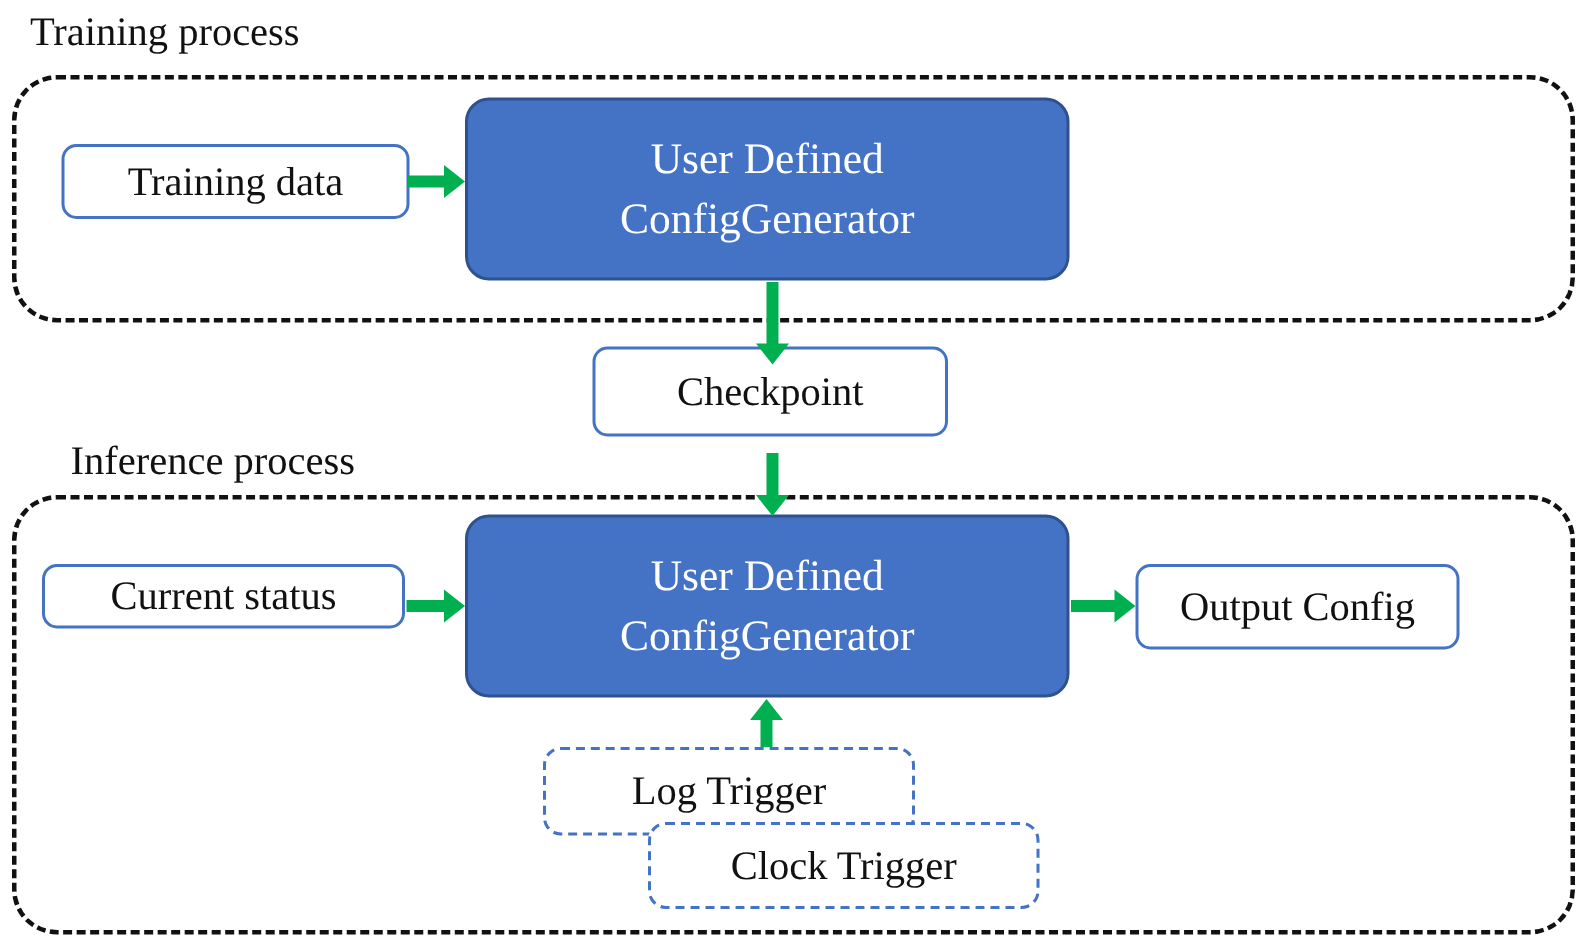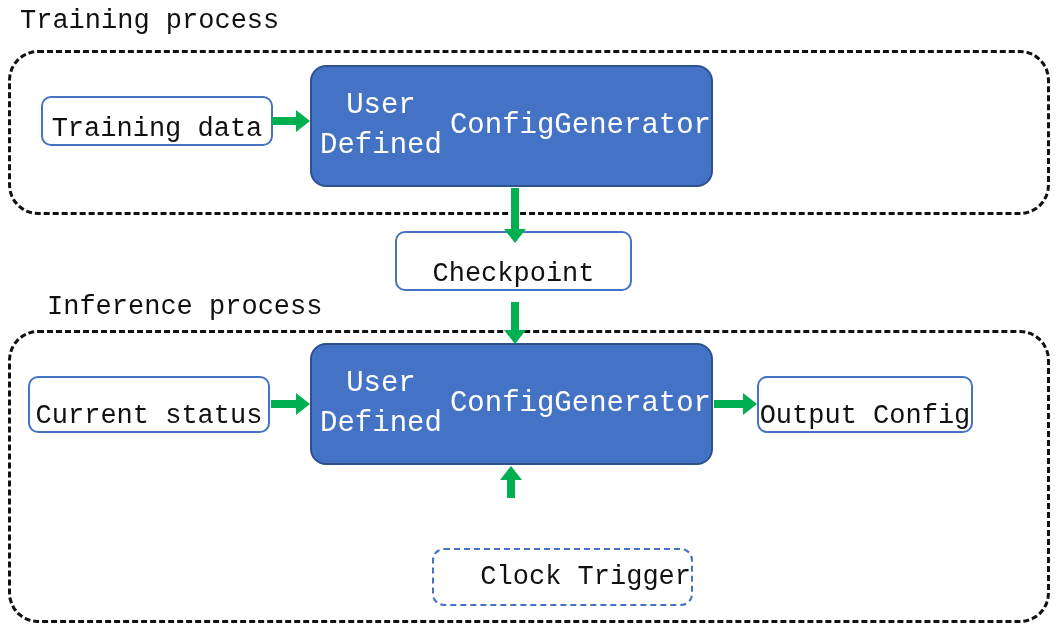--- a/index.html
+++ b/index.html
@@ -3,21 +3,21 @@
 <meta charset="utf-8">
 <style>
   * { box-sizing: border-box; margin: 0; padding: 0; }
   body { background: #ffffff; }
   .canvas {
     position: relative;
     width: 1057px;
     height: 631px;
     background: #ffffff;
     overflow: hidden;
-    font-family: Liberation Mono, monospace;
+    font-family: Liberation Serif, serif;
     color: var(--text-dark, #111);
   }
   .section-title {
     position: absolute;
     font-size: 27px;
     color: var(--text-dark, #111);
     white-space: nowrap;
     z-index: 2;
   }
   .dashed-container {
@@ -26,54 +26,54 @@
     border-radius: 30px;
     z-index: 1;
     background: transparent;
   }
   .io-box {
     position: absolute;
     background: #ffffff;
     border: 2px solid var(--box-border-blue, #4472C4);
     border-radius: 10px;
     display: flex;
-    align-items: flex-end;
+    align-items: center;
     justify-content: center;
     font-size: 27px;
     z-index: 2;
     white-space: nowrap;
   }
   .gen-box {
     position: absolute;
     background: var(--accent-blue, #4472C4);
     border: 2.5px solid var(--accent-blue-dark, #2F528F);
     border-radius: 16px;
     display: flex;
-    flex-direction: row;
+    flex-direction: column;
     align-items: center;
     justify-content: center;
     color: var(--text-light, #fff);
     font-size: 29px;
     line-height: 40px;
     z-index: 2;
     text-align: center;
   }
   .trigger-box {
     position: absolute;
     background: #ffffff;
     border: 2px dashed var(--box-border-blue, #4472C4);
     border-radius: 12px;
     display: flex;
     align-items: center;
     justify-content: center;
     font-size: 27px;
     white-space: nowrap;
   }
   .trigger-box.log   { z-index: 2; }
-  .trigger-box.clock { z-index: 3; justify-content: flex-end; }
+  .trigger-box.clock { z-index: 3; }
   .arrow { position: absolute; z-index: 4; }
   .arrow .shaft { position: absolute; background: var(--arrow-green, #00B050); }
   .arrow .head  { position: absolute; width: 0; height: 0; }
   .arrow.right { height: 22px; }
   .arrow.right .shaft { left: 0; right: 13px; top: 7px; height: 8px; }
   .arrow.right .head  { right: 0; top: 0;
     border-top: 11px solid transparent; border-bottom: 11px solid transparent;
     border-left: 14px solid var(--arrow-green, #00B050); }
   .arrow.down { width: 22px; }
   .arrow.down .shaft { top: 0; bottom: 13px; left: 7px; width: 8px; }
@@ -120,21 +120,21 @@
 
   <div class="arrow down" style="left:504px; top:302px; height:42px;">
     <div class="shaft"></div>
     <div class="head"></div>
   </div>
 
   <div class="section-title" style="left:18px; top:292px;margin-left:29px;">Inference process</div>
 
   <div class="dashed-container" style="left:8px; top:330px; width:1042px; height:293px;"></div>
 
-  <div class="io-box" style="left:28px; top:376px; width:242px; height:57px;">
+  <div class="io-box" style="left:28px; top:376px; width:242px; height:43px;">
     <span>Current status</span>
   </div>
 
   <div class="arrow right" style="left:271px; top:393px; width:39px;">
     <div class="shaft"></div>
     <div class="head"></div>
   </div>
 
   <div class="gen-box" style="left:310px; top:343px; width:403px; height:122px;">
     <span>User Defined</span>
@@ -148,18 +148,21 @@
 
   <div class="io-box" style="left:757px; top:376px; width:216px; height:57px;">
     <span>Output Config</span>
   </div>
 
   <div class="arrow up" style="left:500px; top:466px; height:32px;">
     <div class="shaft"></div>
     <div class="head"></div>
   </div>
 
+  <div class="trigger-box log" style="left:362px; top:498px; width:248px; height:59px;">
+    <span>Log Trigger</span>
+  </div>
 
   <div class="trigger-box clock" style="left:432px; top:548px; width:261px; height:58px;">
     <span>Clock Trigger</span>
   </div>
 
 </div>
 
 </body></html>

